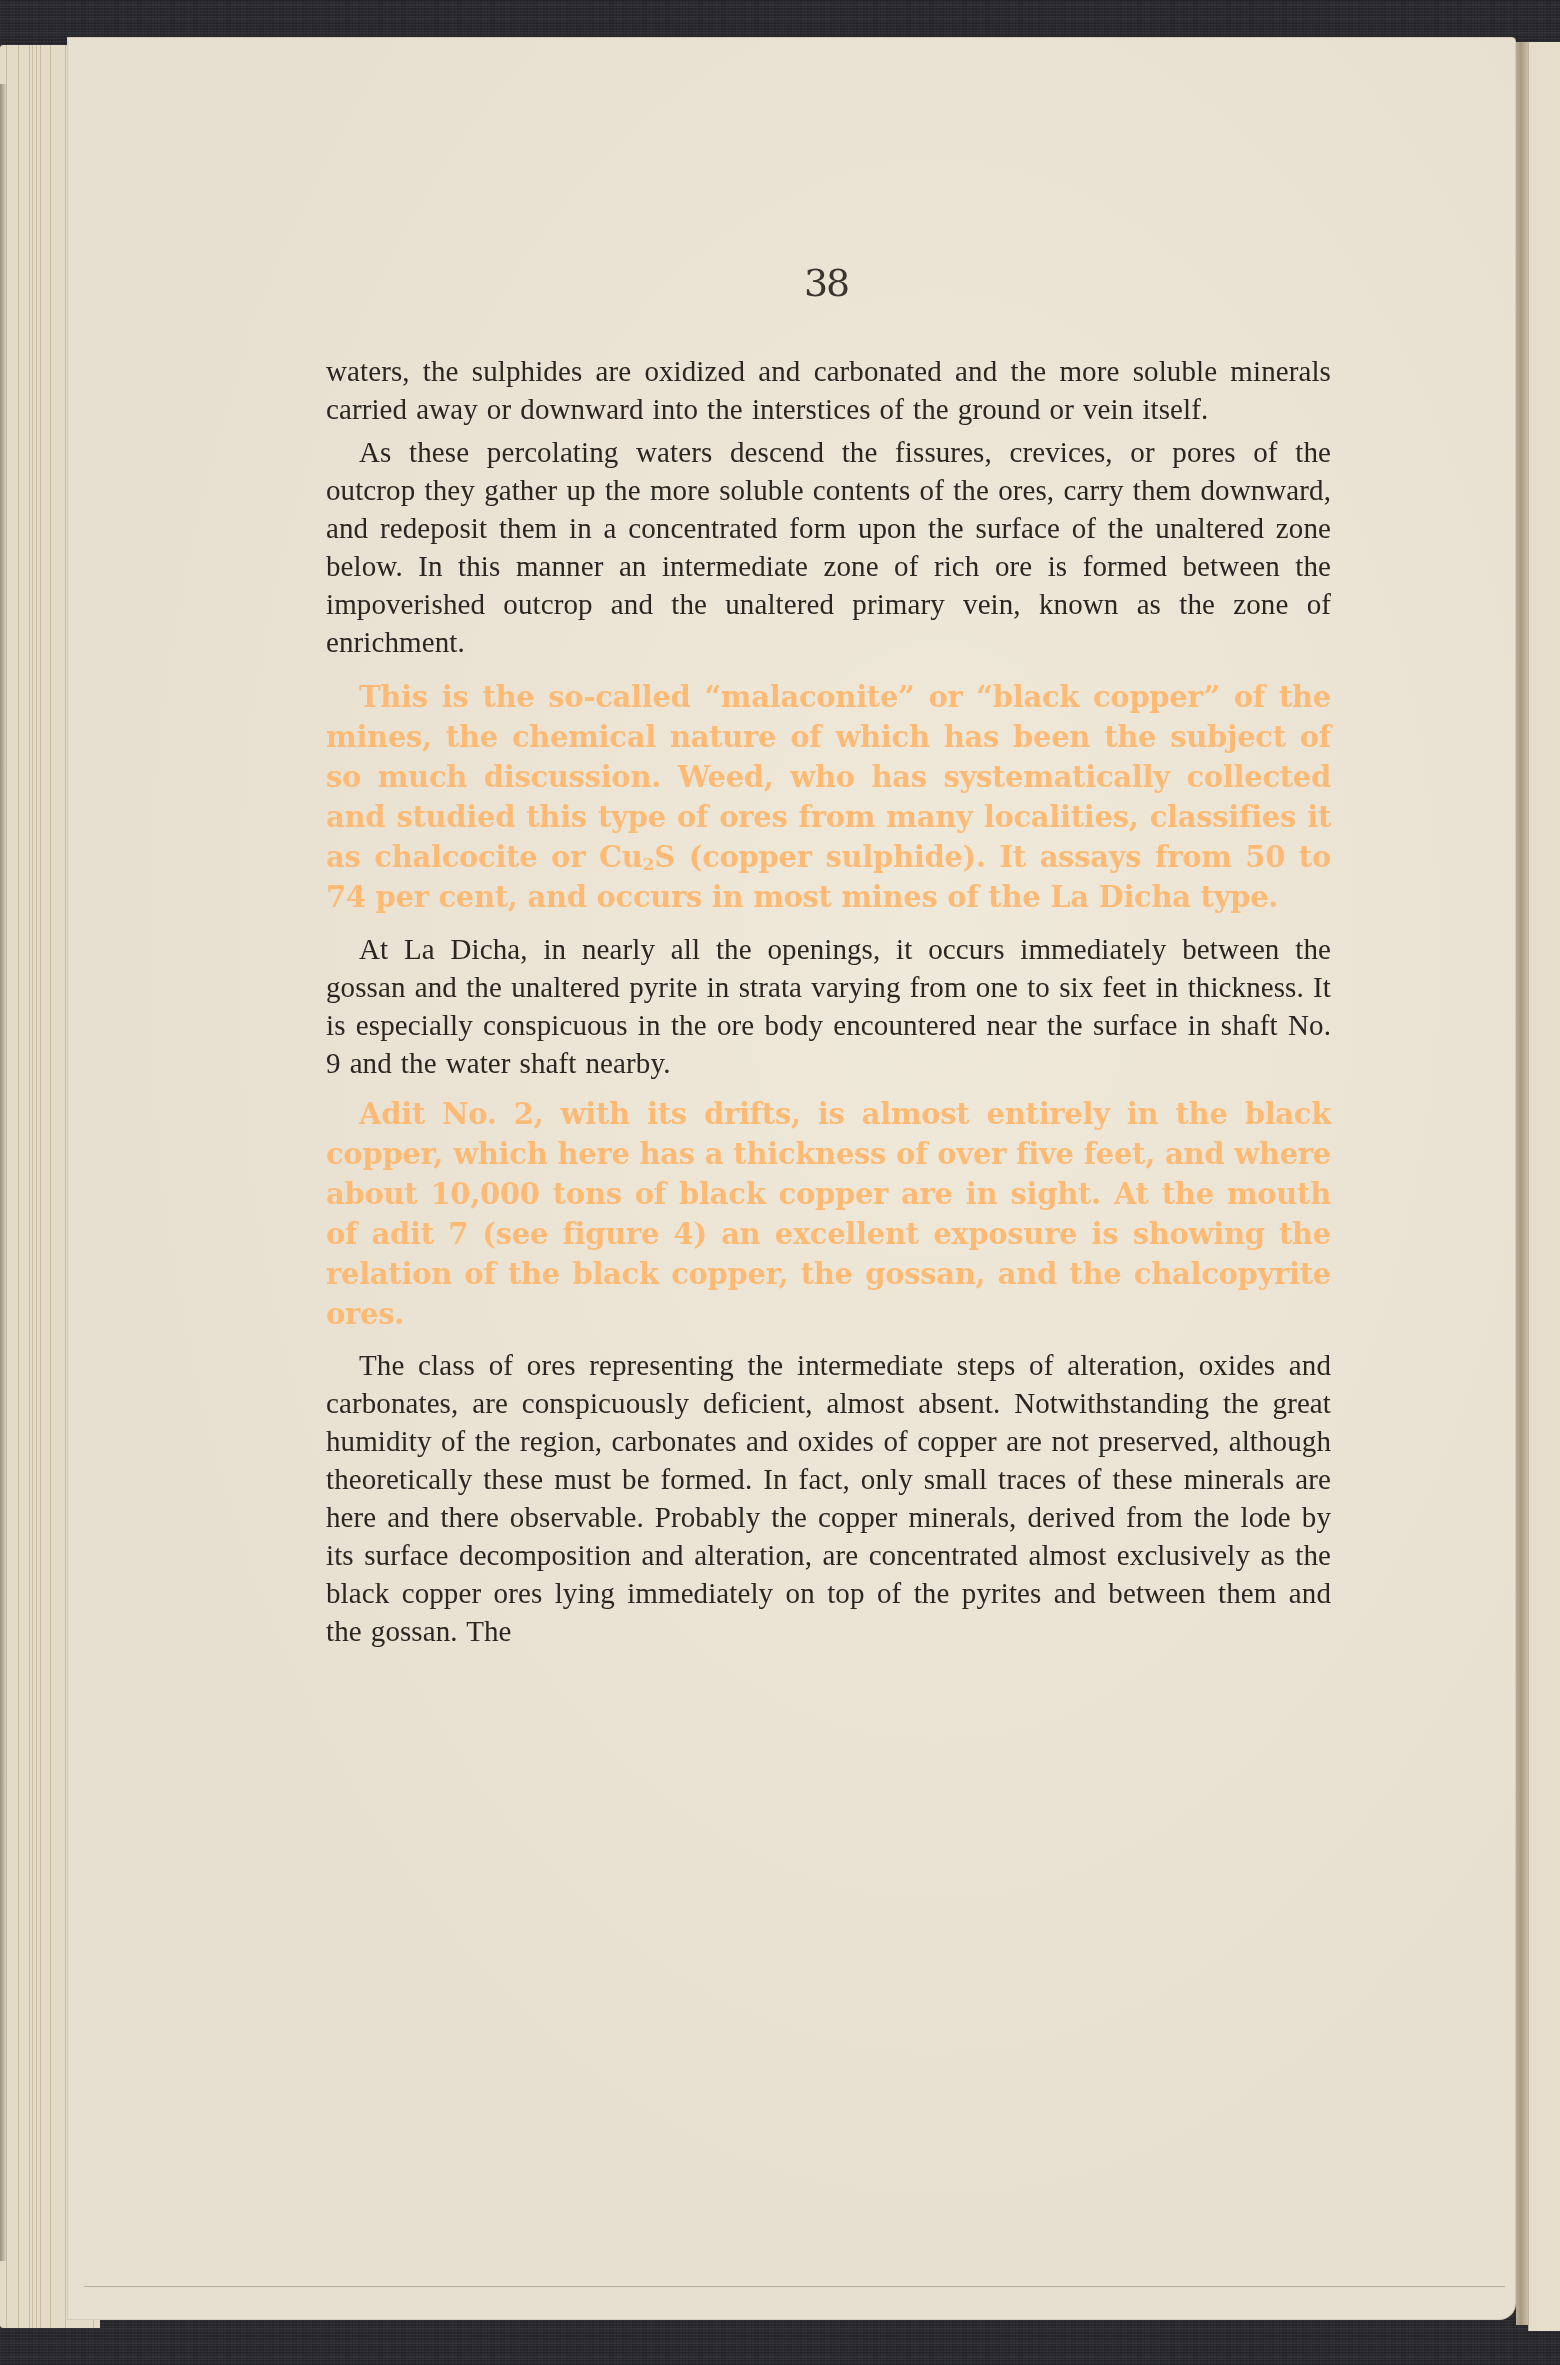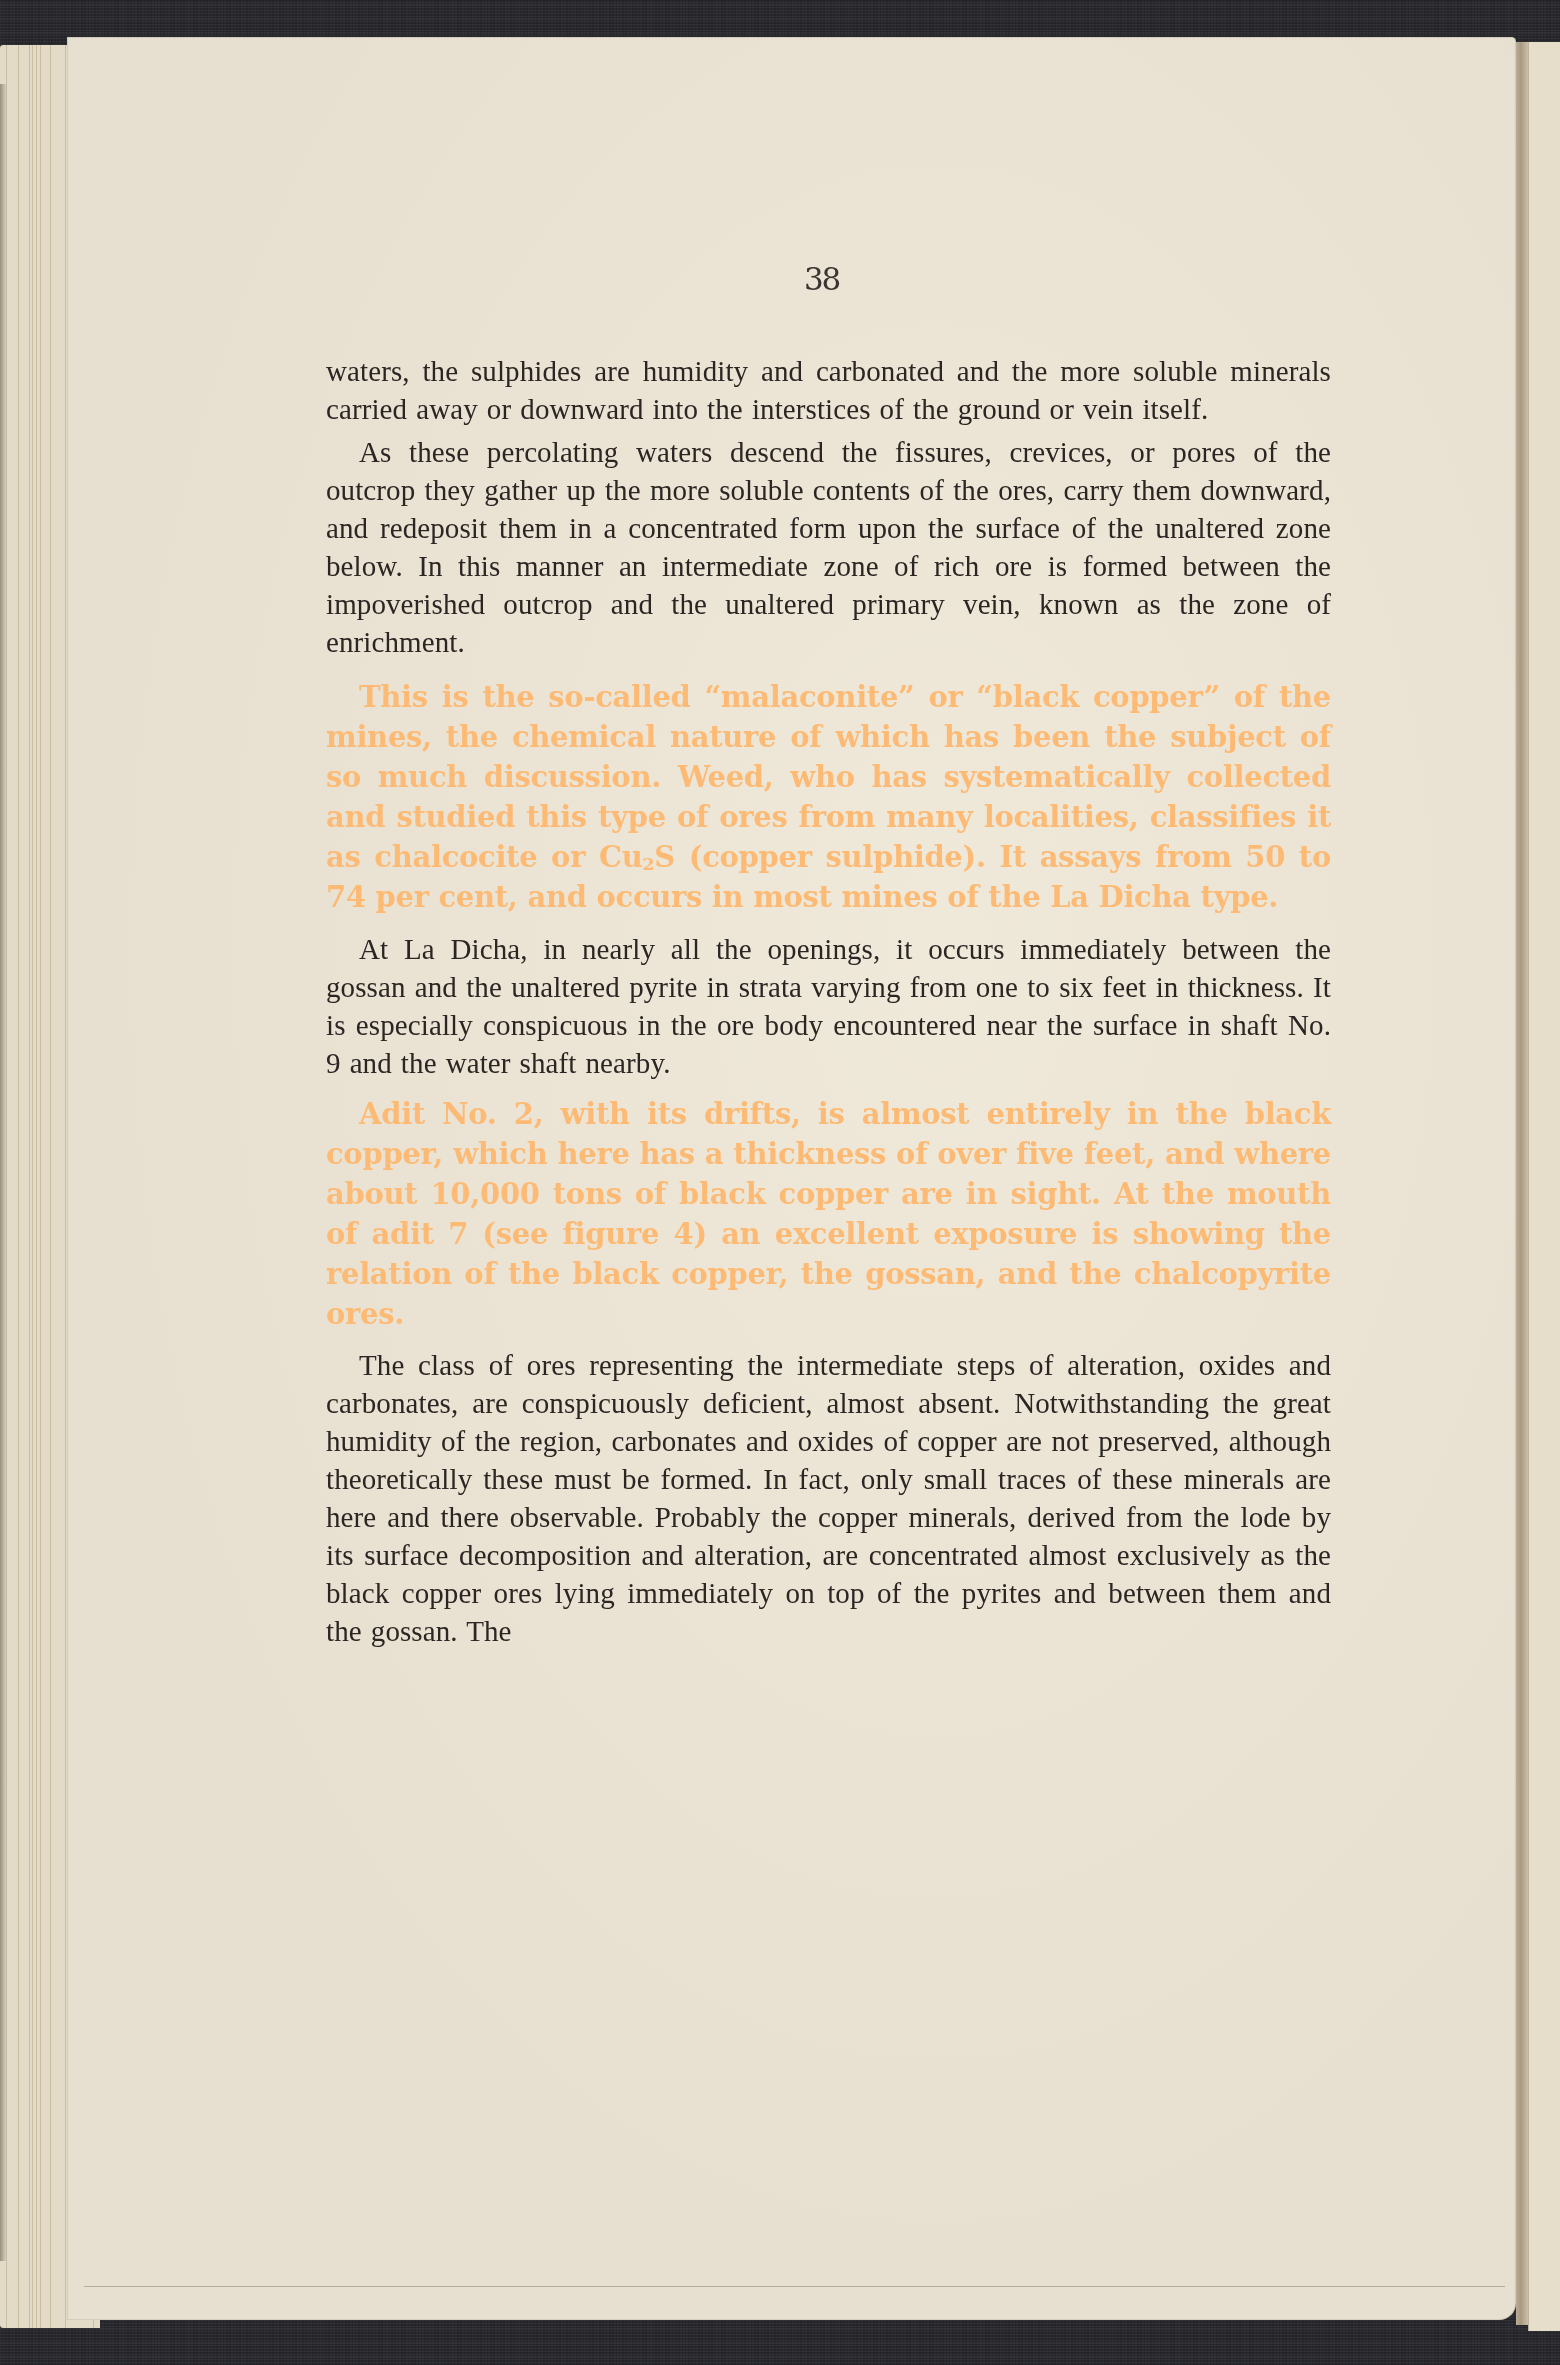--- a/index.html
+++ b/index.html
@@ -78,21 +78,21 @@
       left: 16.7px;
       right: 11px;
       bottom: 33px;
       height: 0;
       border-top: 1.1px solid #b8ad98;
     }
     .page-number {
       position: absolute;
       left: 804px;
       top: 261px;
-      font-size: 31px;
+      font-size: 38px;
       color: #3a3530;
       letter-spacing: -2.2px;
     }
     .text-block {
       position: absolute;
       left: 326px;
       top: 352px;
       width: 1005px;
       color: #2b2623;
     }
@@ -148,21 +148,21 @@
 <div class="right-gutter"></div>
 <div class="right-page"></div>
 
 <div class="page">
   <div class="page-border-line"></div>
 </div>
 
 <div class="page-number">38</div>
 
 <div class="text-block">
-  <p class="para regular">waters, the sulphides are humidity and carbonated and the more soluble minerals carried away or downward into the interstices of the ground or vein itself.</p>
+  <p class="para regular">waters, the sulphides are oxidized and carbonated and the more soluble minerals carried away or downward into the interstices of the ground or vein itself.</p>
   <div class="gap-small"></div>
   <p class="para regular indent">As these percolating waters descend the fissures, crevices, or pores of the outcrop they gather up the more soluble contents of the ores, carry them downward, and redeposit them in a concentrated form upon the surface of the unaltered zone below.  In this manner an intermediate zone of rich ore is formed between the impoverished outcrop and the unaltered primary vein, known as the zone of enrichment.</p>
   <div class="gap-small"></div>
   <div class="gap-mid"></div>
   <p class="para bold indent"><span>This is the so-called “malaconite” or “black copper” of the mines, the chemical nature of which has been the subject of so much discussion.  Weed, who has systematically collected and studied this type of ores from many localities, classifies it as chalcocite or </span><span><span>Cu</span><sub>2</sub><span>S</span></span><span> (copper sulphide).  It assays from 50 to 74 per cent, and occurs in most mines of the La Dicha type.</span></p>
   <div class="gap-mid"></div>
   <p class="para regular indent">At La Dicha, in nearly all the openings, it occurs immediately between the gossan and the unaltered pyrite in strata varying from one to six feet in thickness.  It is especially conspicuous in the ore body encountered near the surface in shaft No. 9 and the water shaft nearby.</p>
   <div class="gap-mid"></div>
   <p class="para bold indent">Adit No. 2, with its drifts, is almost entirely in the black copper, which here has a thickness of over five feet, and where about 10,000 tons of black copper are in sight.  At the mouth of adit 7 (see figure 4) an excellent exposure is showing the relation of the black copper, the gossan, and the chalcopyrite ores.</p>
   <div class="gap-mid"></div>

